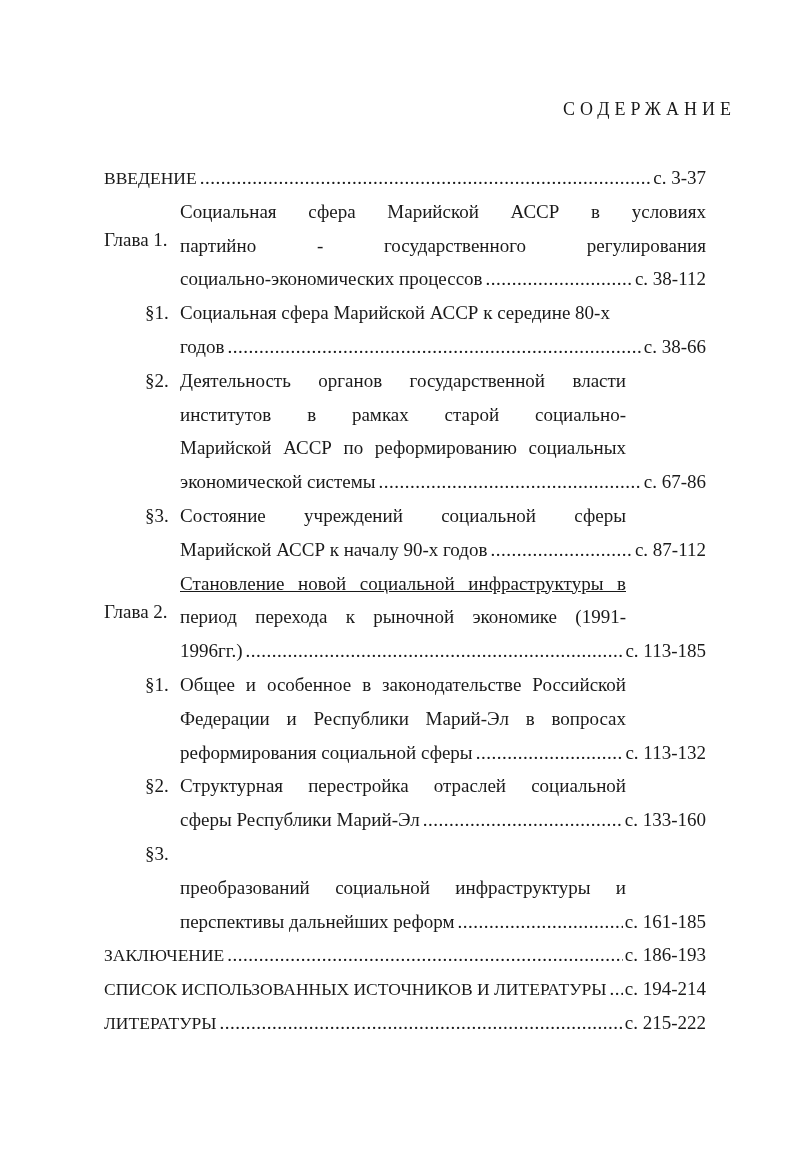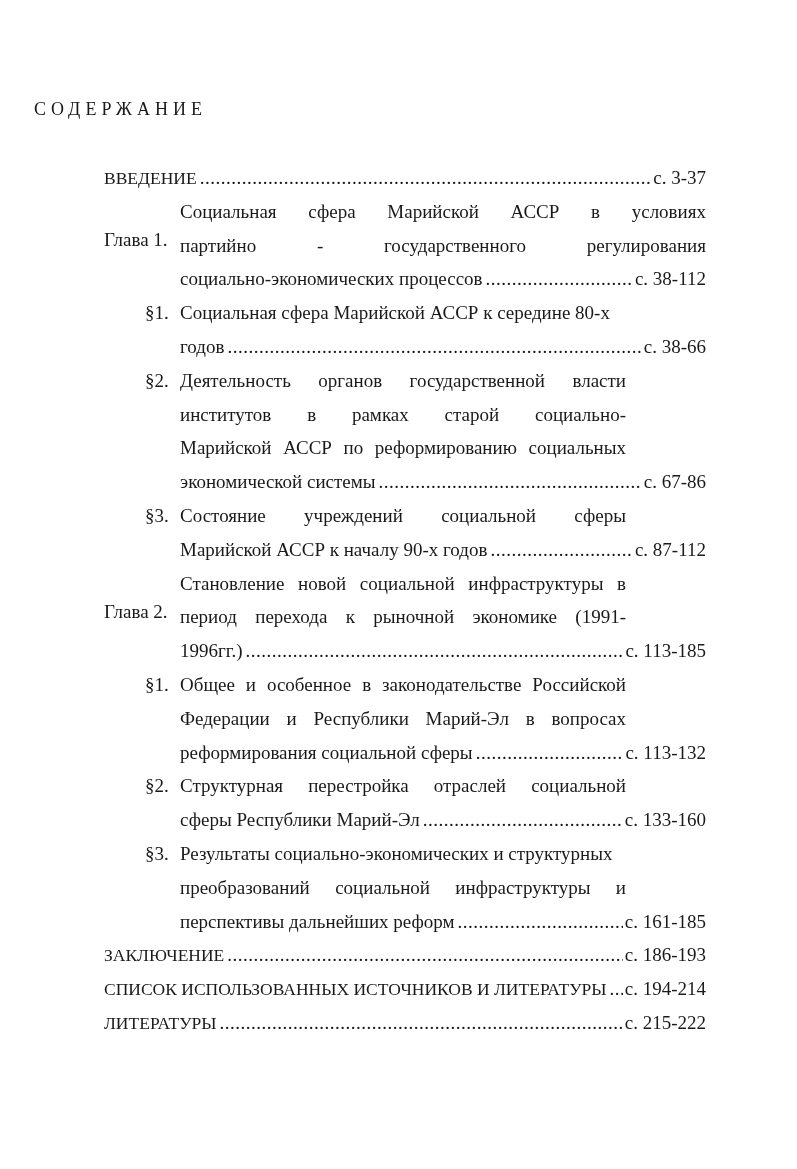--- a/index.html
+++ b/index.html
@@ -3,21 +3,21 @@
   <meta charset="utf-8">
   <style>
     html, body { margin: 0; padding: 0; }
     body {
       width: 797px; height: 1169px; background: #ffffff; color: #1a1a1a;
       font-family: "Liberation Serif", "DejaVu Serif", serif;
       position: relative; overflow: hidden;
     }
     .page { position: absolute; left: 0; top: 0; width: 797px; height: 1169px; }
     .title {
-      position: absolute; top: 97px; left: 16px; width: 730px; text-align: left;
+      position: absolute; top: 97px; left: 6px; width: 730px; text-align: right;
       font-size: 18px; letter-spacing: 5px; line-height: 24px;
       padding-left: 18px; box-sizing: border-box;
     }
     .toc { position: absolute; left: 104px; top: 161px; width: 602px; }
     .line {
       height: 33.8px; line-height: 33.8px; font-size: 19px; white-space: nowrap;
       position: relative;
     }
     .justify { text-align: justify; text-align-last: justify; }
     .leader { display: flex; align-items: baseline; }
@@ -111,21 +111,21 @@
           <span class="txt">Марийской АССР к началу 90-х годов</span>
           <span class="dots"></span>
           <span class="pg">с. 87-112</span>
         </div>
       </div>
     </div>
 
     <div>
       <div class="line">
         <span class="lbl">Глава 2.</span>
-        <div class="ch-body justify" style="width:446px;">Становление новой социальной инфраструктуры в</div>
+        <div class="ch-body justify" style="width:446px;text-decoration:underline;">Становление новой социальной инфраструктуры в</div>
       </div>
       <div class="line">
         <div class="ch-body justify" style="width:446px;">период перехода к рыночной экономике (1991-</div>
       </div>
       <div class="line">
         <div class="ch-body leader">
           <span class="txt">1996гг.)</span>
           <span class="dots"></span>
           <span class="pg">с. 113-185</span>
         </div>
@@ -159,21 +159,20 @@
           <span class="txt">сферы Республики Марий-Эл</span>
           <span class="dots"></span>
           <span class="pg">с. 133-160</span>
         </div>
       </div>
     </div>
 
     <div>
       <div class="line">
         <span class="sec-label">§3.</span>
-        <div class="sec-body">Результаты социально-экономических и структурных</div>
       </div>
       <div class="line">
         <div class="sec-body justify" style="width:446px;">преобразований социальной инфраструктуры и</div>
       </div>
       <div class="line">
         <div class="sec-body leader">
           <span class="txt">перспективы дальнейших реформ</span>
           <span class="dots"></span>
           <span class="pg">с. 161-185</span>
         </div>

